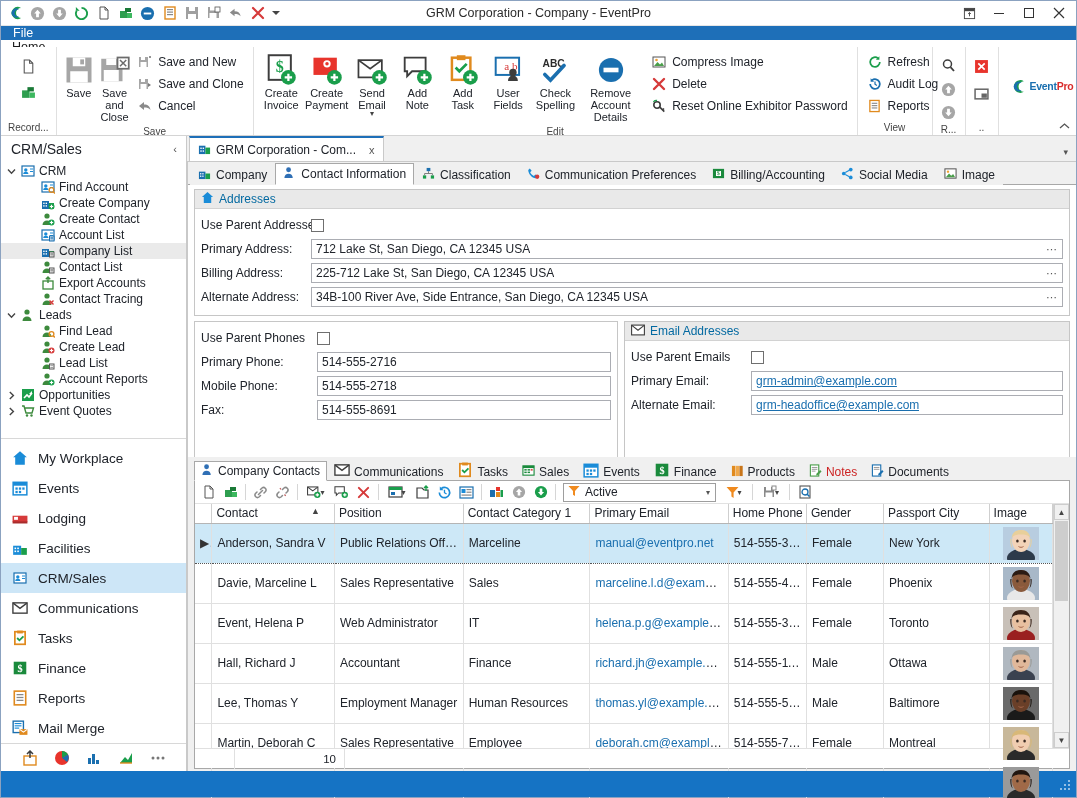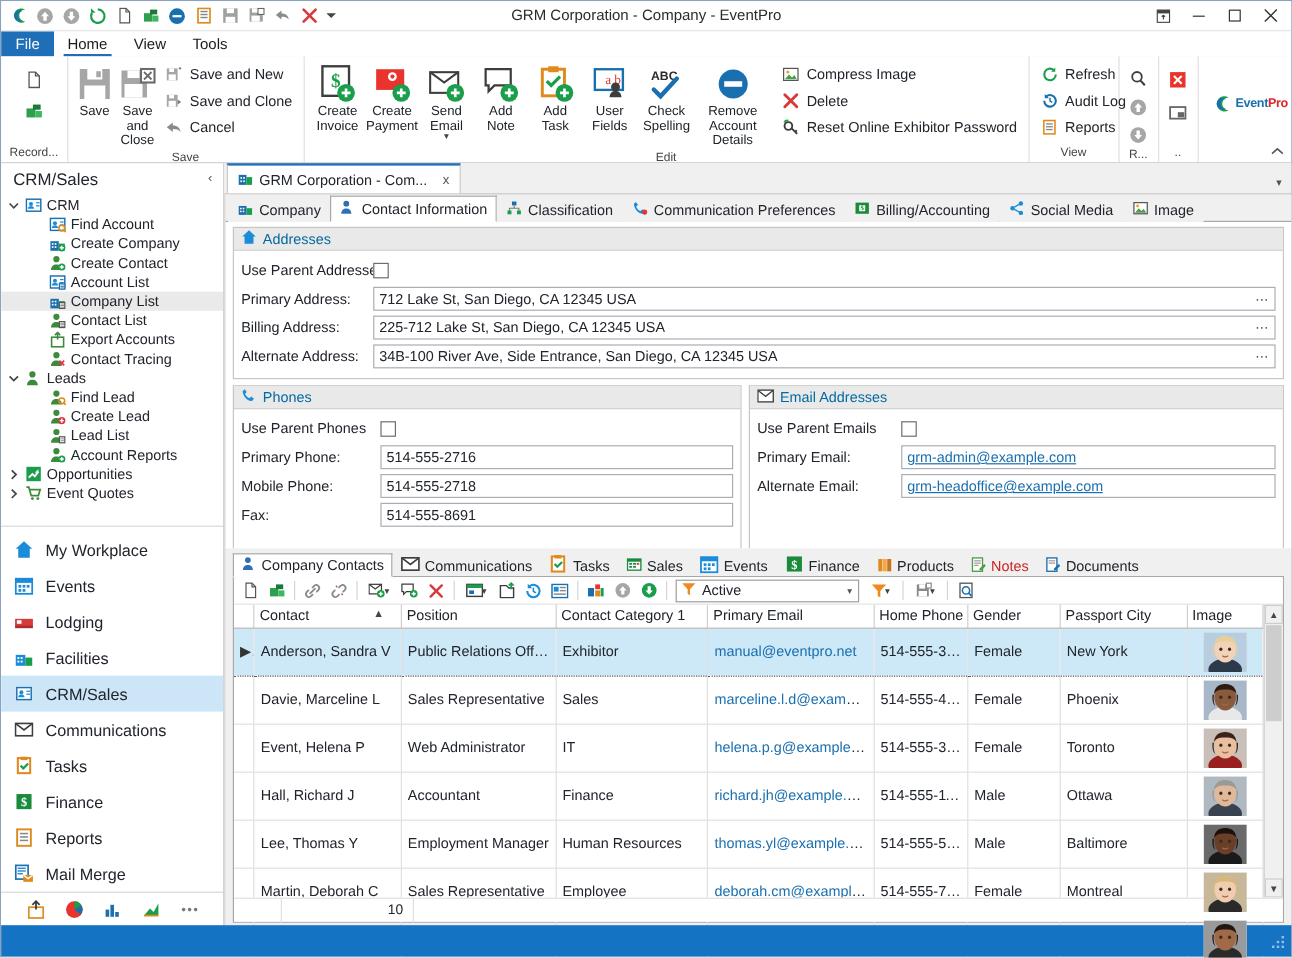--- a/index.html
+++ b/index.html
@@ -50,20 +50,21 @@
     display: flex; align-items: center; justify-content: center;
     color: #333;
   }
 
   
   .menubar {
     height: 21px; min-height: 21px;
     background: #ffffff;
     display: flex; align-items: stretch;
     font-size: 12.5px;
+    flex-direction: column;
   }
   .menu-file {
     background: #1e6fb8; color: #fff;
     padding: 0 12px;
     display: flex; align-items: center;
   }
   .menu-item {
     padding: 0 11px;
     display: flex; align-items: center;
     color: #1b1b1b;
@@ -1254,28 +1255,20 @@
                   <span class="val">34B-100 River Ave, Side Entrance, San Diego, CA 12345 USA</span>
                   <span class="ell">⋯</span>
                 </span>
               </div>
             </div>
           </div>
 
           <div class="two-col">
 
             <div class="gbox" style="width:424px">
-              <div class="gbox-head">
-                <span>
-                  <svg width="13" height="13" viewBox="0 0 14 14">
-                      <path d="M3 1.5l2 2.5-1.6 1.6c.8 1.8 2.2 3.2 4 4L9 8l2.5 2-1.8 2C6 12.5 1.5 8 1.3 3.3z" fill="#1a8cd8"></path>
-                    </svg>
-                </span>
-                <span>Phones</span>
-              </div>
               <div class="gbox-body">
                 <div class="frow">
                   <span class="flabel" style="width:116px">Use Parent Phones</span>
                   <span class="cbox"></span>
                 </div>
                 <div class="frow">
                   <span class="flabel" style="width:116px">Primary Phone:</span>
                   <span class="fin">
                       <span class="val">514-555-2716</span>
                     </span>
@@ -1574,21 +1567,21 @@
                         <th><span>Gender</span></th>
                         <th><span>Passport City</span></th>
                         <th><span>Image</span></th>
                       </tr>
                     </thead>
                   <tbody id="dg-body">
                       <tr class="sel">
                         <td class="indcell">▶</td>
                         <td>Anderson, Sandra V</td>
                         <td>Public Relations Officer</td>
-                        <td>Exhibitor</td>
+                        <td>Marceline</td>
                         <td class="emailcell"><span class="emaillink">manual@eventpro.net</span></td>
                         <td>514-555-3575</td>
                         <td>Female</td>
                         <td>New York</td>
                         <td class="imgcell"><span class="avatar"><svg width="36" height="33" viewBox="0 0 36 33" preserveAspectRatio="xMidYMid slice">
     <rect width="36" height="33" fill="#b8cde0"></rect>
     <ellipse cx="18" cy="31" rx="14" ry="9" fill="#2d3a4a"></ellipse>
     <ellipse cx="18" cy="14" rx="9" ry="11" fill="#f2d3b8"></ellipse>
     <path d="M8.5 13c0-7 4-10 9.5-10s9.5 3 9.5 10c0-4-3.5-5.5-9.5-5.5S8.5 9 8.5 13z" fill="#e8cf9a"></path>
     <path d="M8.6 12c-.6 5 .3 8 1.4 9.5-1.8-1-3-4-2.6-9.5zM27.4 12c.6 5-.3 8-1.4 9.5 1.8-1 3-4 2.6-9.5z" fill="#e8cf9a"></path>

